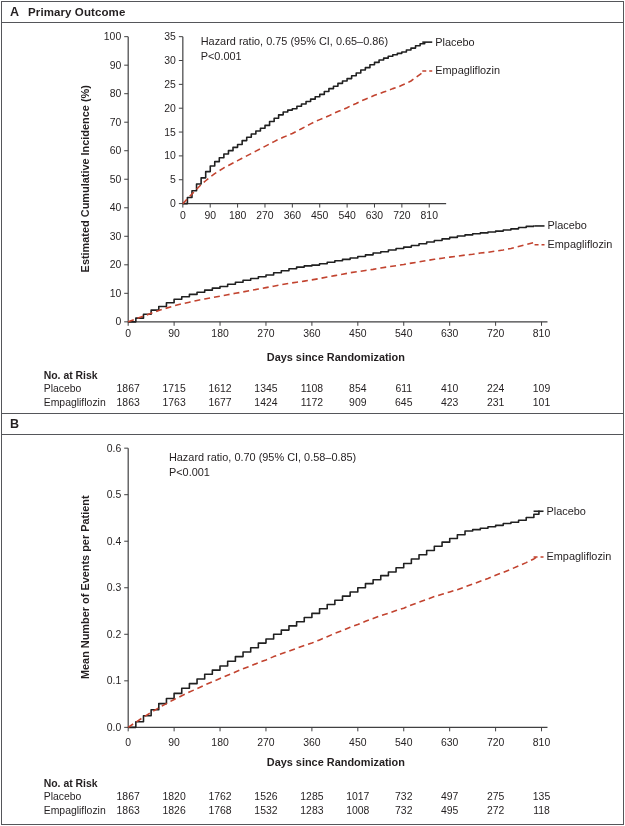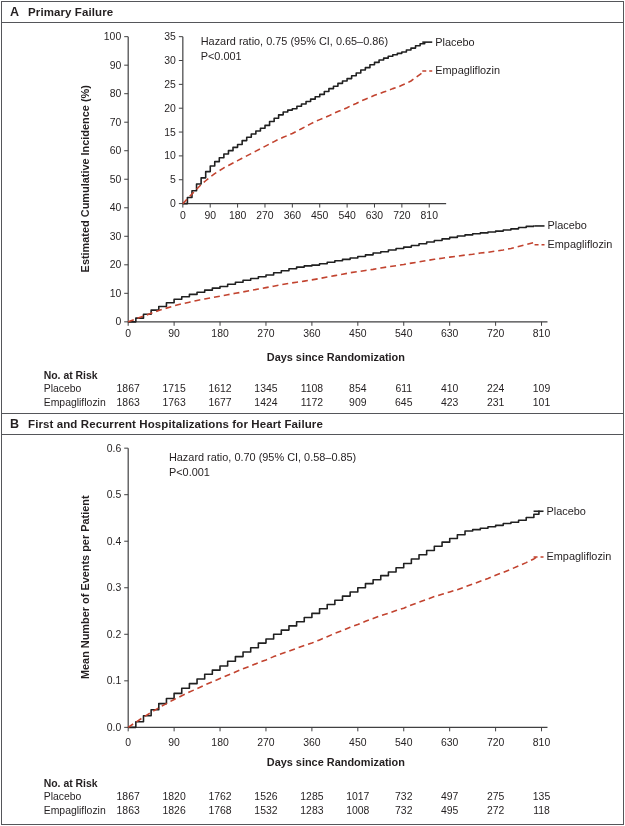--- a/index.html
+++ b/index.html
@@ -13,21 +13,21 @@
   svg{display:block;}
   svg text{font-family:"Liberation Sans",sans-serif;fill:#231f20;}
 </style>
 </head>
 <body>
 
 <div class="figure">
   <section class="panel panel-a">
     <div class="panel-header">
       <span class="panel-letter">A</span>
-      <span class="panel-title">Primary Failure</span>
+      <span class="panel-title">Primary Outcome</span>
     </div>
     <svg id="chartA" width="621" height="390" viewBox="0 0 625 391">
         <path d="M127,13 V300 H549" fill="none" stroke="#404042" stroke-width="1.2"></path>
         <line x1="123" y1="300" x2="127" y2="300" stroke="#404042" stroke-width="1"></line>
         <text x="120" y="303.5" font-size="10.5" font-weight="normal" text-anchor="end" fill="#231f20">0</text>
         <line x1="123" y1="271.3" x2="127" y2="271.3" stroke="#404042" stroke-width="1"></line>
         <text x="120" y="274.8" font-size="10.5" font-weight="normal" text-anchor="end" fill="#231f20">10</text>
         <line x1="123" y1="242.6" x2="127" y2="242.6" stroke="#404042" stroke-width="1"></line>
         <text x="120" y="246.1" font-size="10.5" font-weight="normal" text-anchor="end" fill="#231f20">20</text>
         <line x1="123" y1="213.9" x2="127" y2="213.9" stroke="#404042" stroke-width="1"></line>
@@ -140,21 +140,20 @@
         <line x1="423" y1="18.5" x2="433" y2="18.5" stroke="#202020" stroke-width="1.6"></line>
         <text x="436" y="22" font-size="11" font-weight="normal" text-anchor="start" fill="#231f20">Placebo</text>
         <path d="M182.0,181.0L186.6,176.2L191.2,171.4L195.8,166.6L200.4,161.8L205.0,158.0L209.6,154.1L214.1,150.8L218.7,147.9L223.3,145.0L227.9,142.6L232.5,140.2L237.1,137.8L241.7,135.4L246.3,133.0L250.9,130.6L255.5,128.2L260.1,125.8L264.7,123.4L269.3,121.0L273.9,118.6L278.4,116.2L283.0,114.3L287.6,112.4L292.2,110.4L296.8,108.0L301.4,105.6L306.0,103.2L310.6,100.8L315.2,98.4L319.8,96.5L324.4,94.6L329.0,92.7L333.6,90.3L338.1,88.4L342.7,86.4L347.3,84.5L351.9,82.1L356.5,80.2L361.1,77.8L365.7,75.9L370.3,74.0L374.9,72.0L379.5,70.6L384.1,68.7L388.7,67.2L393.3,65.3L397.9,63.9L402.4,62.0L407.0,60.0L411.6,57.6L416.2,54.3L420.8,50.9L425.4,47.6" fill="none" stroke="#c2432f" stroke-width="1.6" stroke-linejoin="round" stroke-dasharray="6 4"></path>
         <line x1="423" y1="47.5" x2="433" y2="47.5" stroke="#c2432f" stroke-width="1.6" stroke-dasharray="4 3"></line>
         <text x="436" y="51" font-size="11" font-weight="normal" text-anchor="start" fill="#231f20">Empagliflozin</text>
       </svg>
   </section>
   <section class="panel panel-b">
     <div class="panel-header">
       <span class="panel-letter">B</span>
-      <span class="panel-title">First and Recurrent Hospitalizations for Heart Failure</span>
     </div>
     <svg id="chartB" width="621" height="387" viewBox="0 0 625 389">
         <path d="M127,13 V294 H549" fill="none" stroke="#404042" stroke-width="1.2"></path>
         <line x1="123" y1="294" x2="127" y2="294" stroke="#404042" stroke-width="1"></line>
         <text x="120" y="297.5" font-size="10.5" font-weight="normal" text-anchor="end" fill="#231f20">0.0</text>
         <line x1="123" y1="247.16666666666666" x2="127" y2="247.16666666666666" stroke="#404042" stroke-width="1"></line>
         <text x="120" y="250.66666666666666" font-size="10.5" font-weight="normal" text-anchor="end" fill="#231f20">0.1</text>
         <line x1="123" y1="200.33333333333331" x2="127" y2="200.33333333333331" stroke="#404042" stroke-width="1"></line>
         <text x="120" y="203.83333333333331" font-size="10.5" font-weight="normal" text-anchor="end" fill="#231f20">0.2</text>
         <line x1="123" y1="153.5" x2="127" y2="153.5" stroke="#404042" stroke-width="1"></line>

